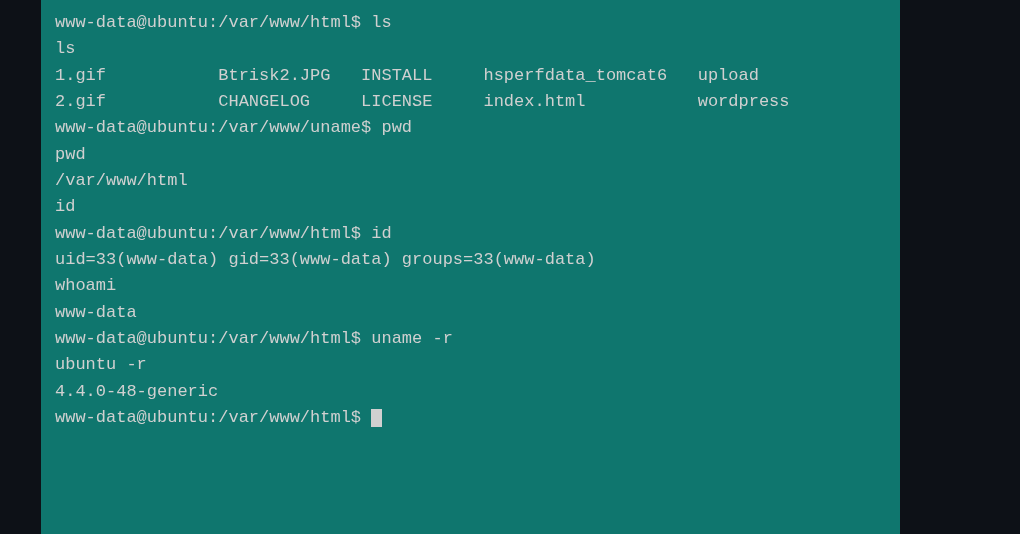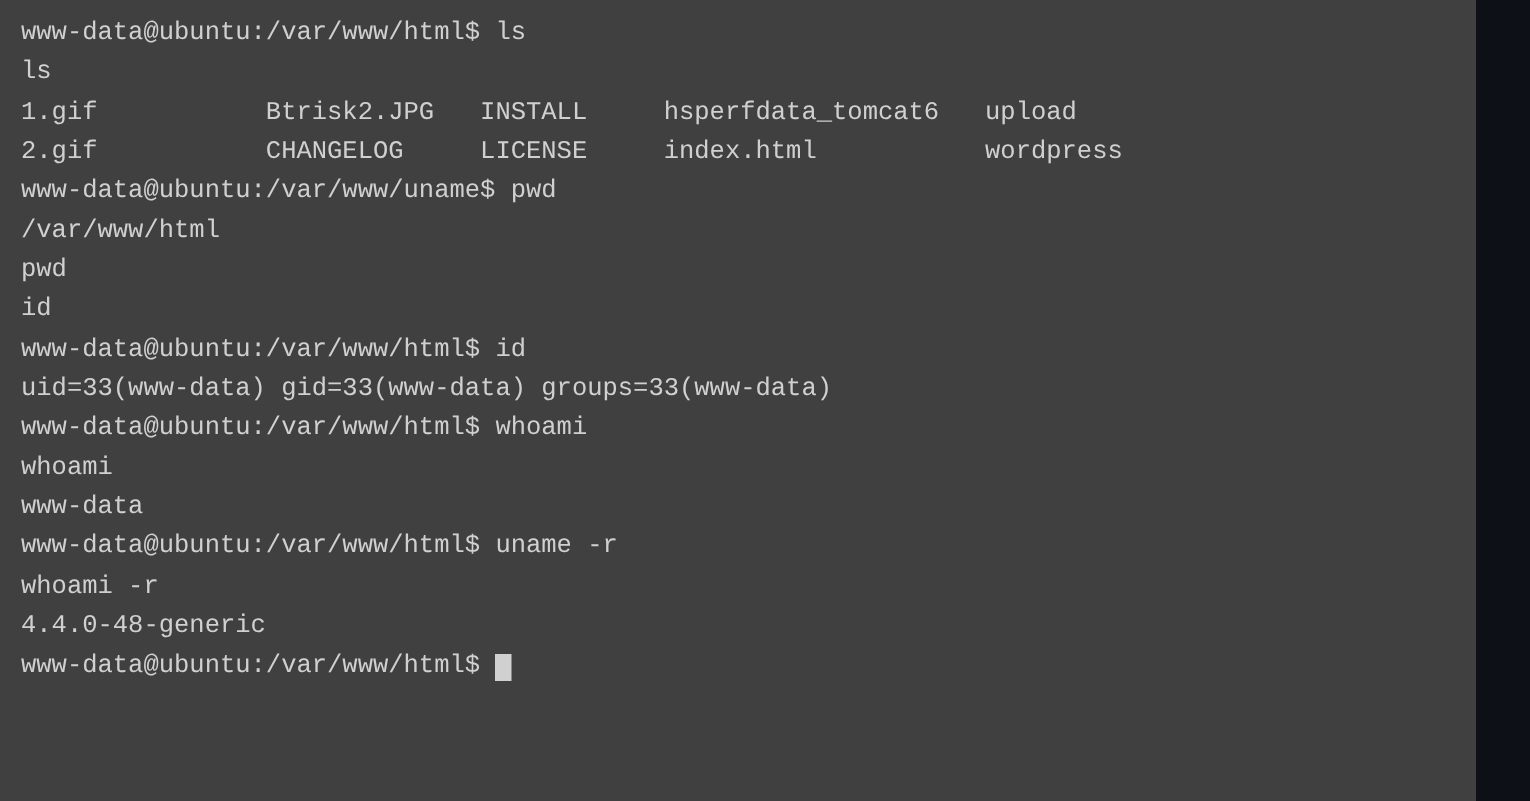--- a/index.html
+++ b/index.html
@@ -12,25 +12,26 @@
       width: 1020px;
       height: 534px;
       background-color: #0d1117;
       font-family: 'Courier New', Courier, monospace;
       font-size: 17px;
       color: #d0d0d0;
       overflow: hidden;
     }
 
     .terminal {
-      width: 984px;
+      width: 859px;
       height: 534px;
-      background-color: #404040;
+      background-color: #0f766e;
       padding: 10px 14px;
       line-height: 1.55;
+      margin-left: 41px;
     }
 
     .line {
       white-space: pre;
       display: block;
     }
 
     .cursor {
       display: inline-block;
       width: 11px;
@@ -42,26 +43,25 @@
 </head>
 <body>
 
 <div class="terminal">
   <div id="terminal-content">
       <div class="line">www-data@ubuntu:/var/www/html$ ls</div>
       <div class="line">ls</div>
       <div class="line">1.gif           Btrisk2.JPG   INSTALL     hsperfdata_tomcat6   upload</div>
       <div class="line">2.gif           CHANGELOG     LICENSE     index.html           wordpress</div>
       <div class="line">www-data@ubuntu:/var/www/uname$ pwd</div>
+      <div class="line">pwd</div>
       <div class="line">/var/www/html</div>
-      <div class="line">pwd</div>
       <div class="line">id</div>
       <div class="line">www-data@ubuntu:/var/www/html$ id</div>
       <div class="line">uid=33(www-data) gid=33(www-data) groups=33(www-data)</div>
-      <div class="line">www-data@ubuntu:/var/www/html$ whoami</div>
       <div class="line">whoami</div>
       <div class="line">www-data</div>
       <div class="line">www-data@ubuntu:/var/www/html$ uname -r</div>
-      <div class="line">whoami -r</div>
+      <div class="line">ubuntu -r</div>
       <div class="line">4.4.0-48-generic</div>
       <div class="line"><span>www-data@ubuntu:/var/www/html$ </span><span class="cursor"></span></div>
     </div>
 </div>
 
 </body></html>

